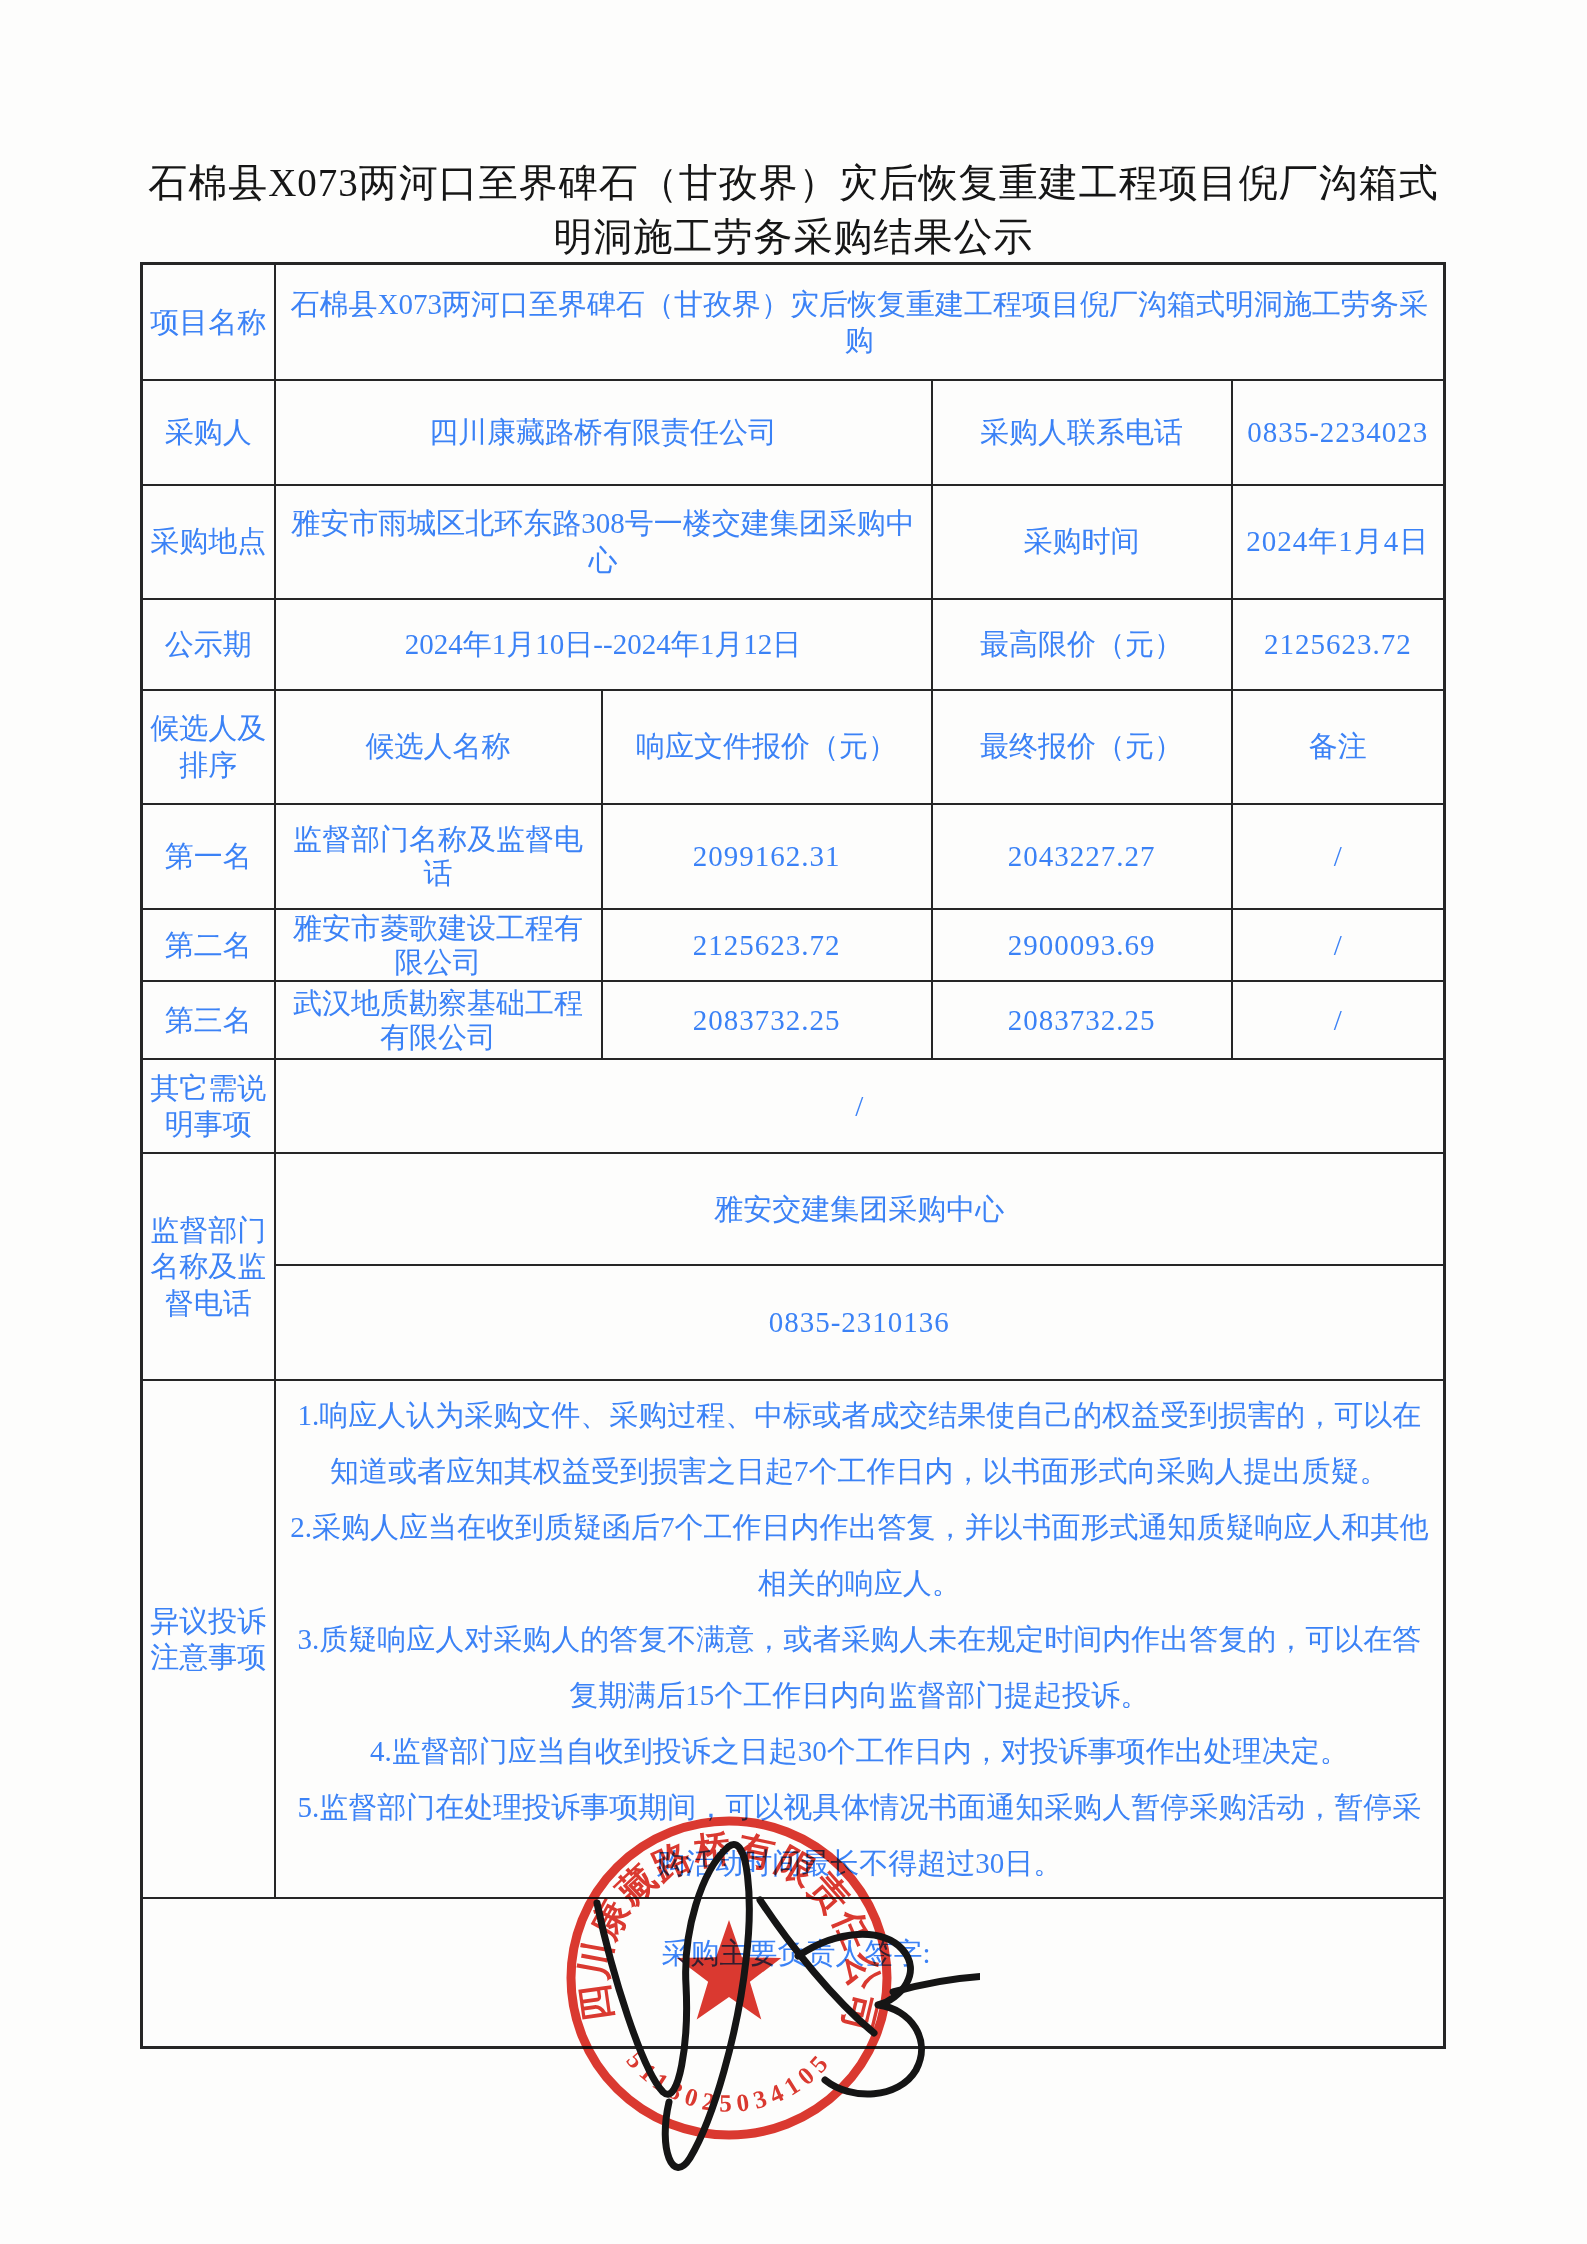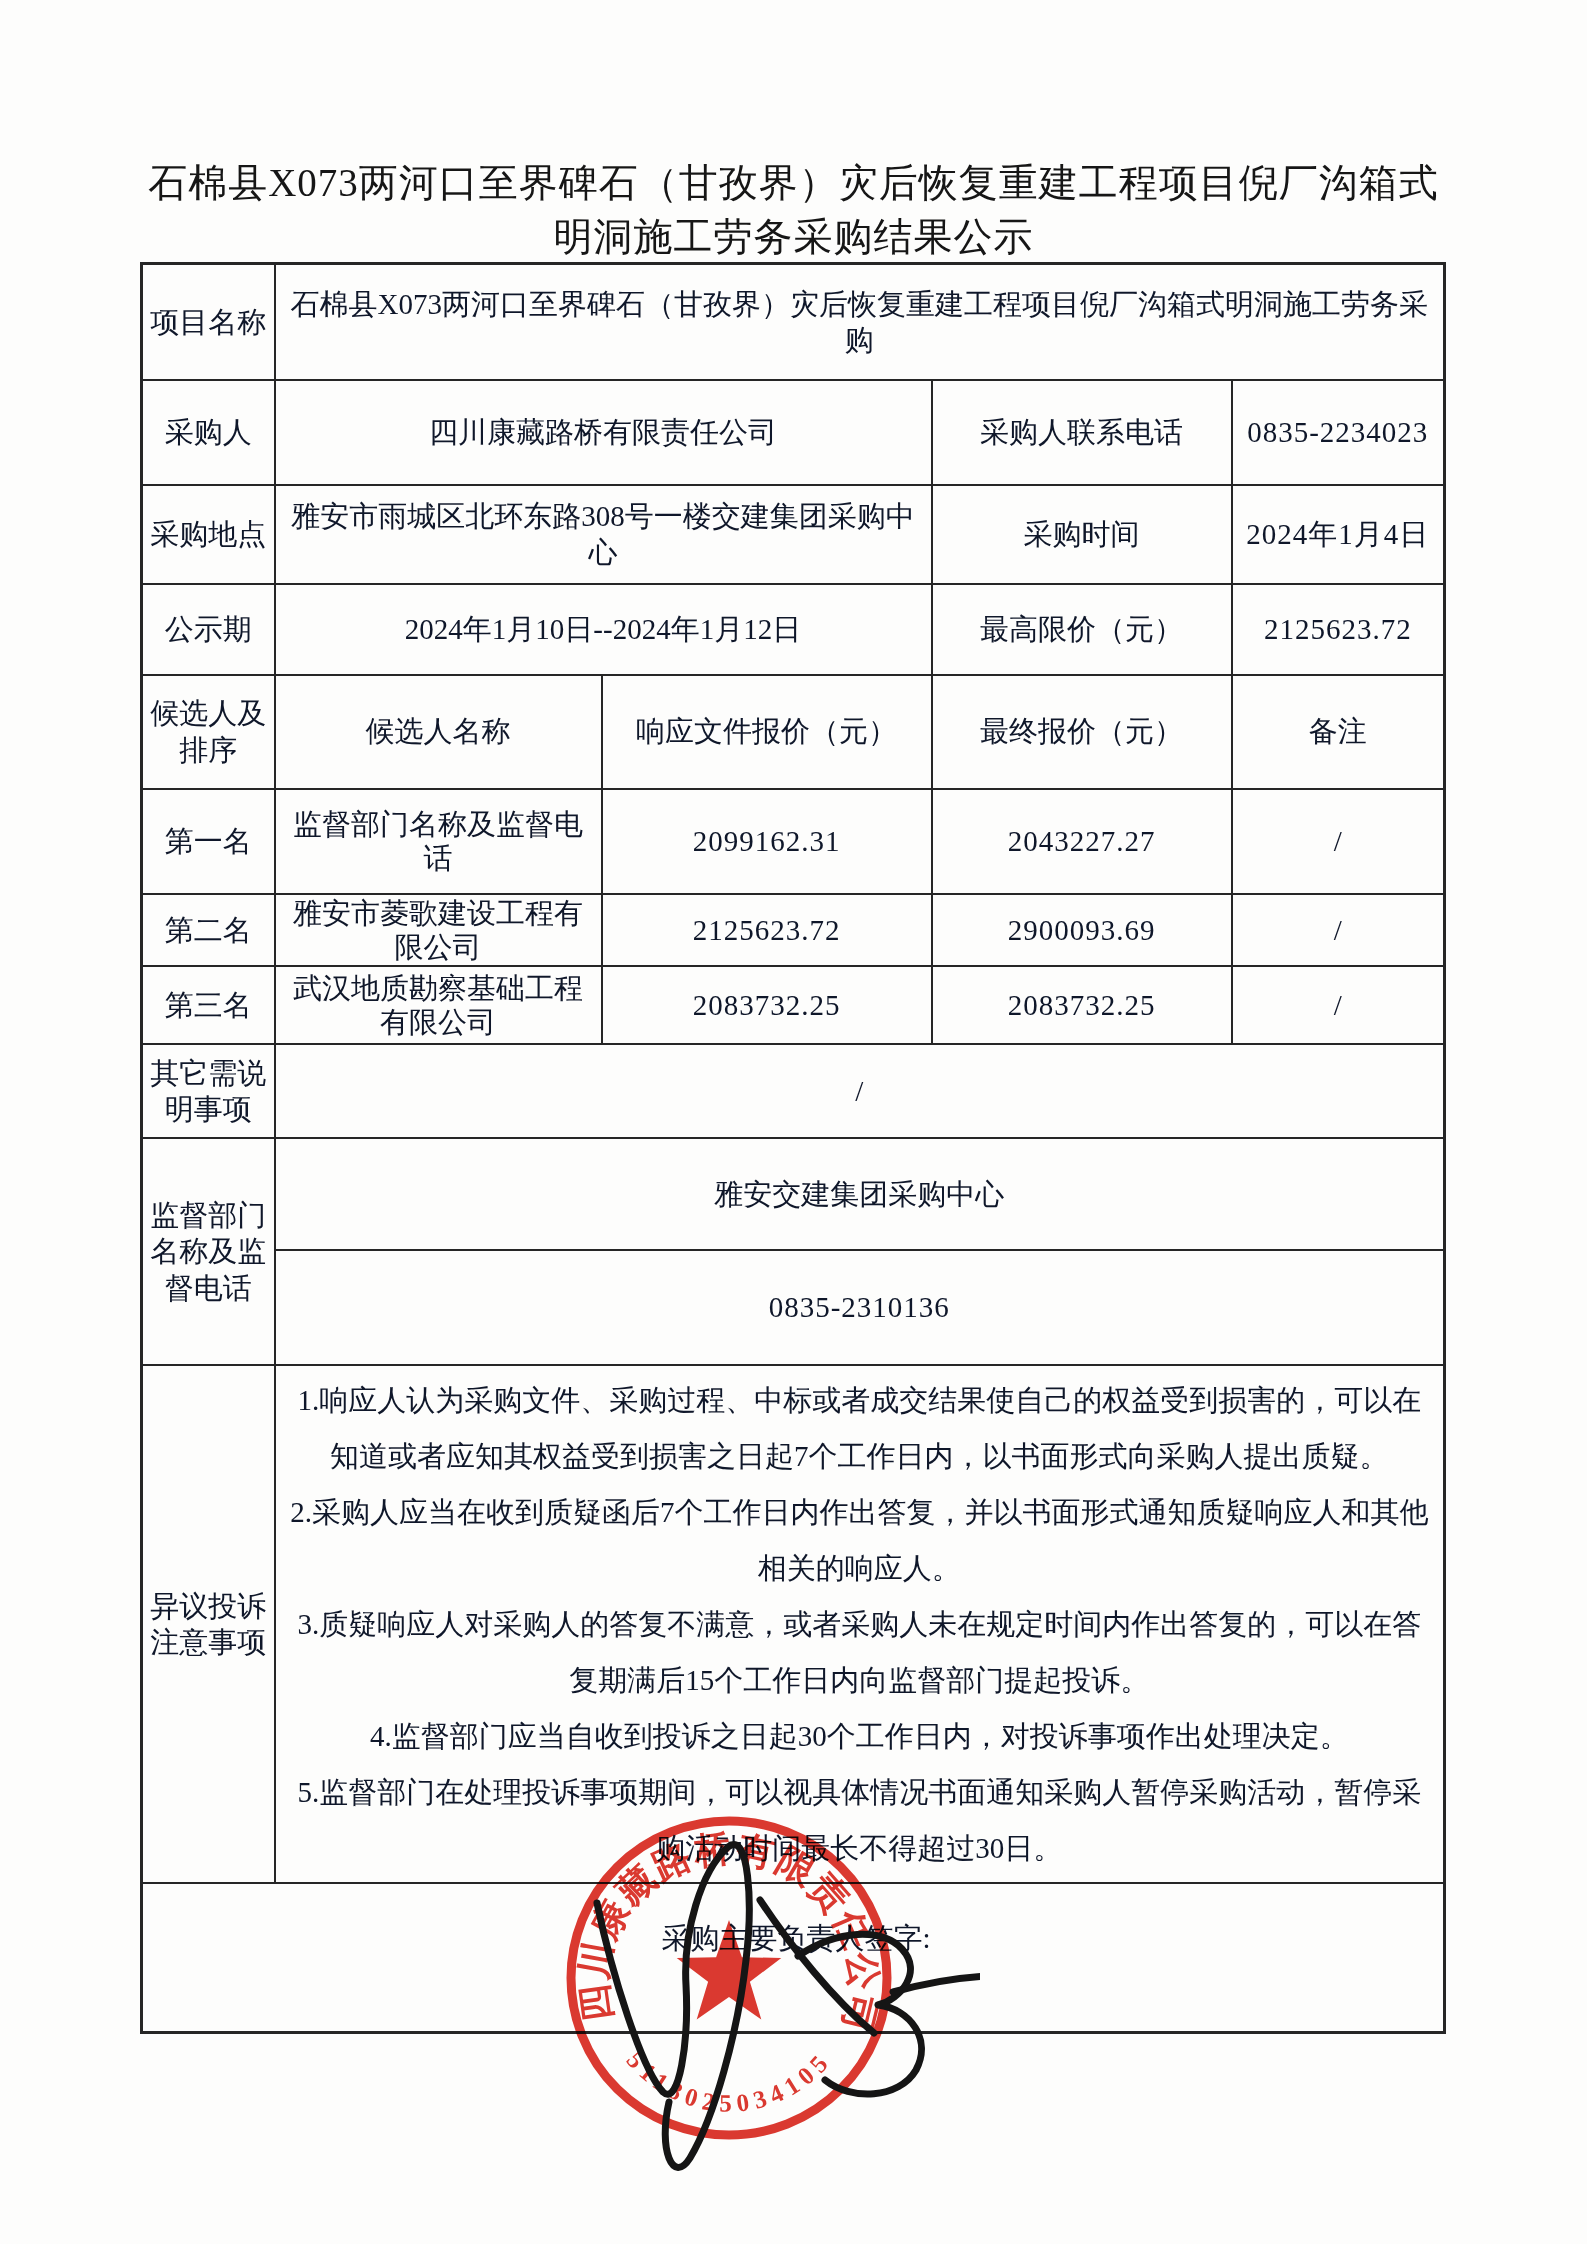--- a/index.html
+++ b/index.html
@@ -14,21 +14,21 @@
   .page{position:absolute;inset:0;background:#fdfdfc;}
   .doc-title{
     position:absolute;top:156px;left:90px;width:1407px;
     text-align:center;font-size:39px;font-weight:normal;
     line-height:54px;letter-spacing:1px;
     white-space:pre-line;color:#161616;
   }
   table.main{
     position:absolute;left:140px;top:262px;width:1303px;
     border-collapse:collapse;table-layout:fixed;
-    font-size:29px;color:#0f172a;
+    font-size:29px;color:#3b82f6;
     border:3px solid #262626;
   }
   td{
     border:2px solid #262626;
     padding:4px 12px;
     vertical-align:middle;
     line-height:1.25;
     word-break:break-all;
   }
   td.lab{text-align:center;padding:4px 4px;}
@@ -70,21 +70,21 @@
       <tr style="height:116px">
         <td class="lab">项目名称</td>
         <td class="lft" colspan="4">石棉县X073两河口至界碑石（甘孜界）灾后恢复重建工程项目倪厂沟箱式明洞施工劳务采购</td>
       </tr>
       <tr style="height:105px">
         <td class="lab">采购人</td>
         <td class="lft" colspan="2">四川康藏路桥有限责任公司</td>
         <td class="ctr">采购人联系电话</td>
         <td class="num">0835-2234023</td>
       </tr>
-      <tr style="height:99px">
+      <tr style="height:114px">
         <td class="lab">采购地点</td>
         <td class="lft" colspan="2">雅安市雨城区北环东路308号一楼交建集团采购中心</td>
         <td class="ctr">采购时间</td>
         <td class="num">2024年1月4日</td>
       </tr>
       <tr style="height:91px">
         <td class="lab">公示期</td>
         <td class="lft" colspan="2">2024年1月10日--2024年1月12日</td>
         <td class="ctr">最高限价（元）</td>
         <td class="num">2125623.72</td>

